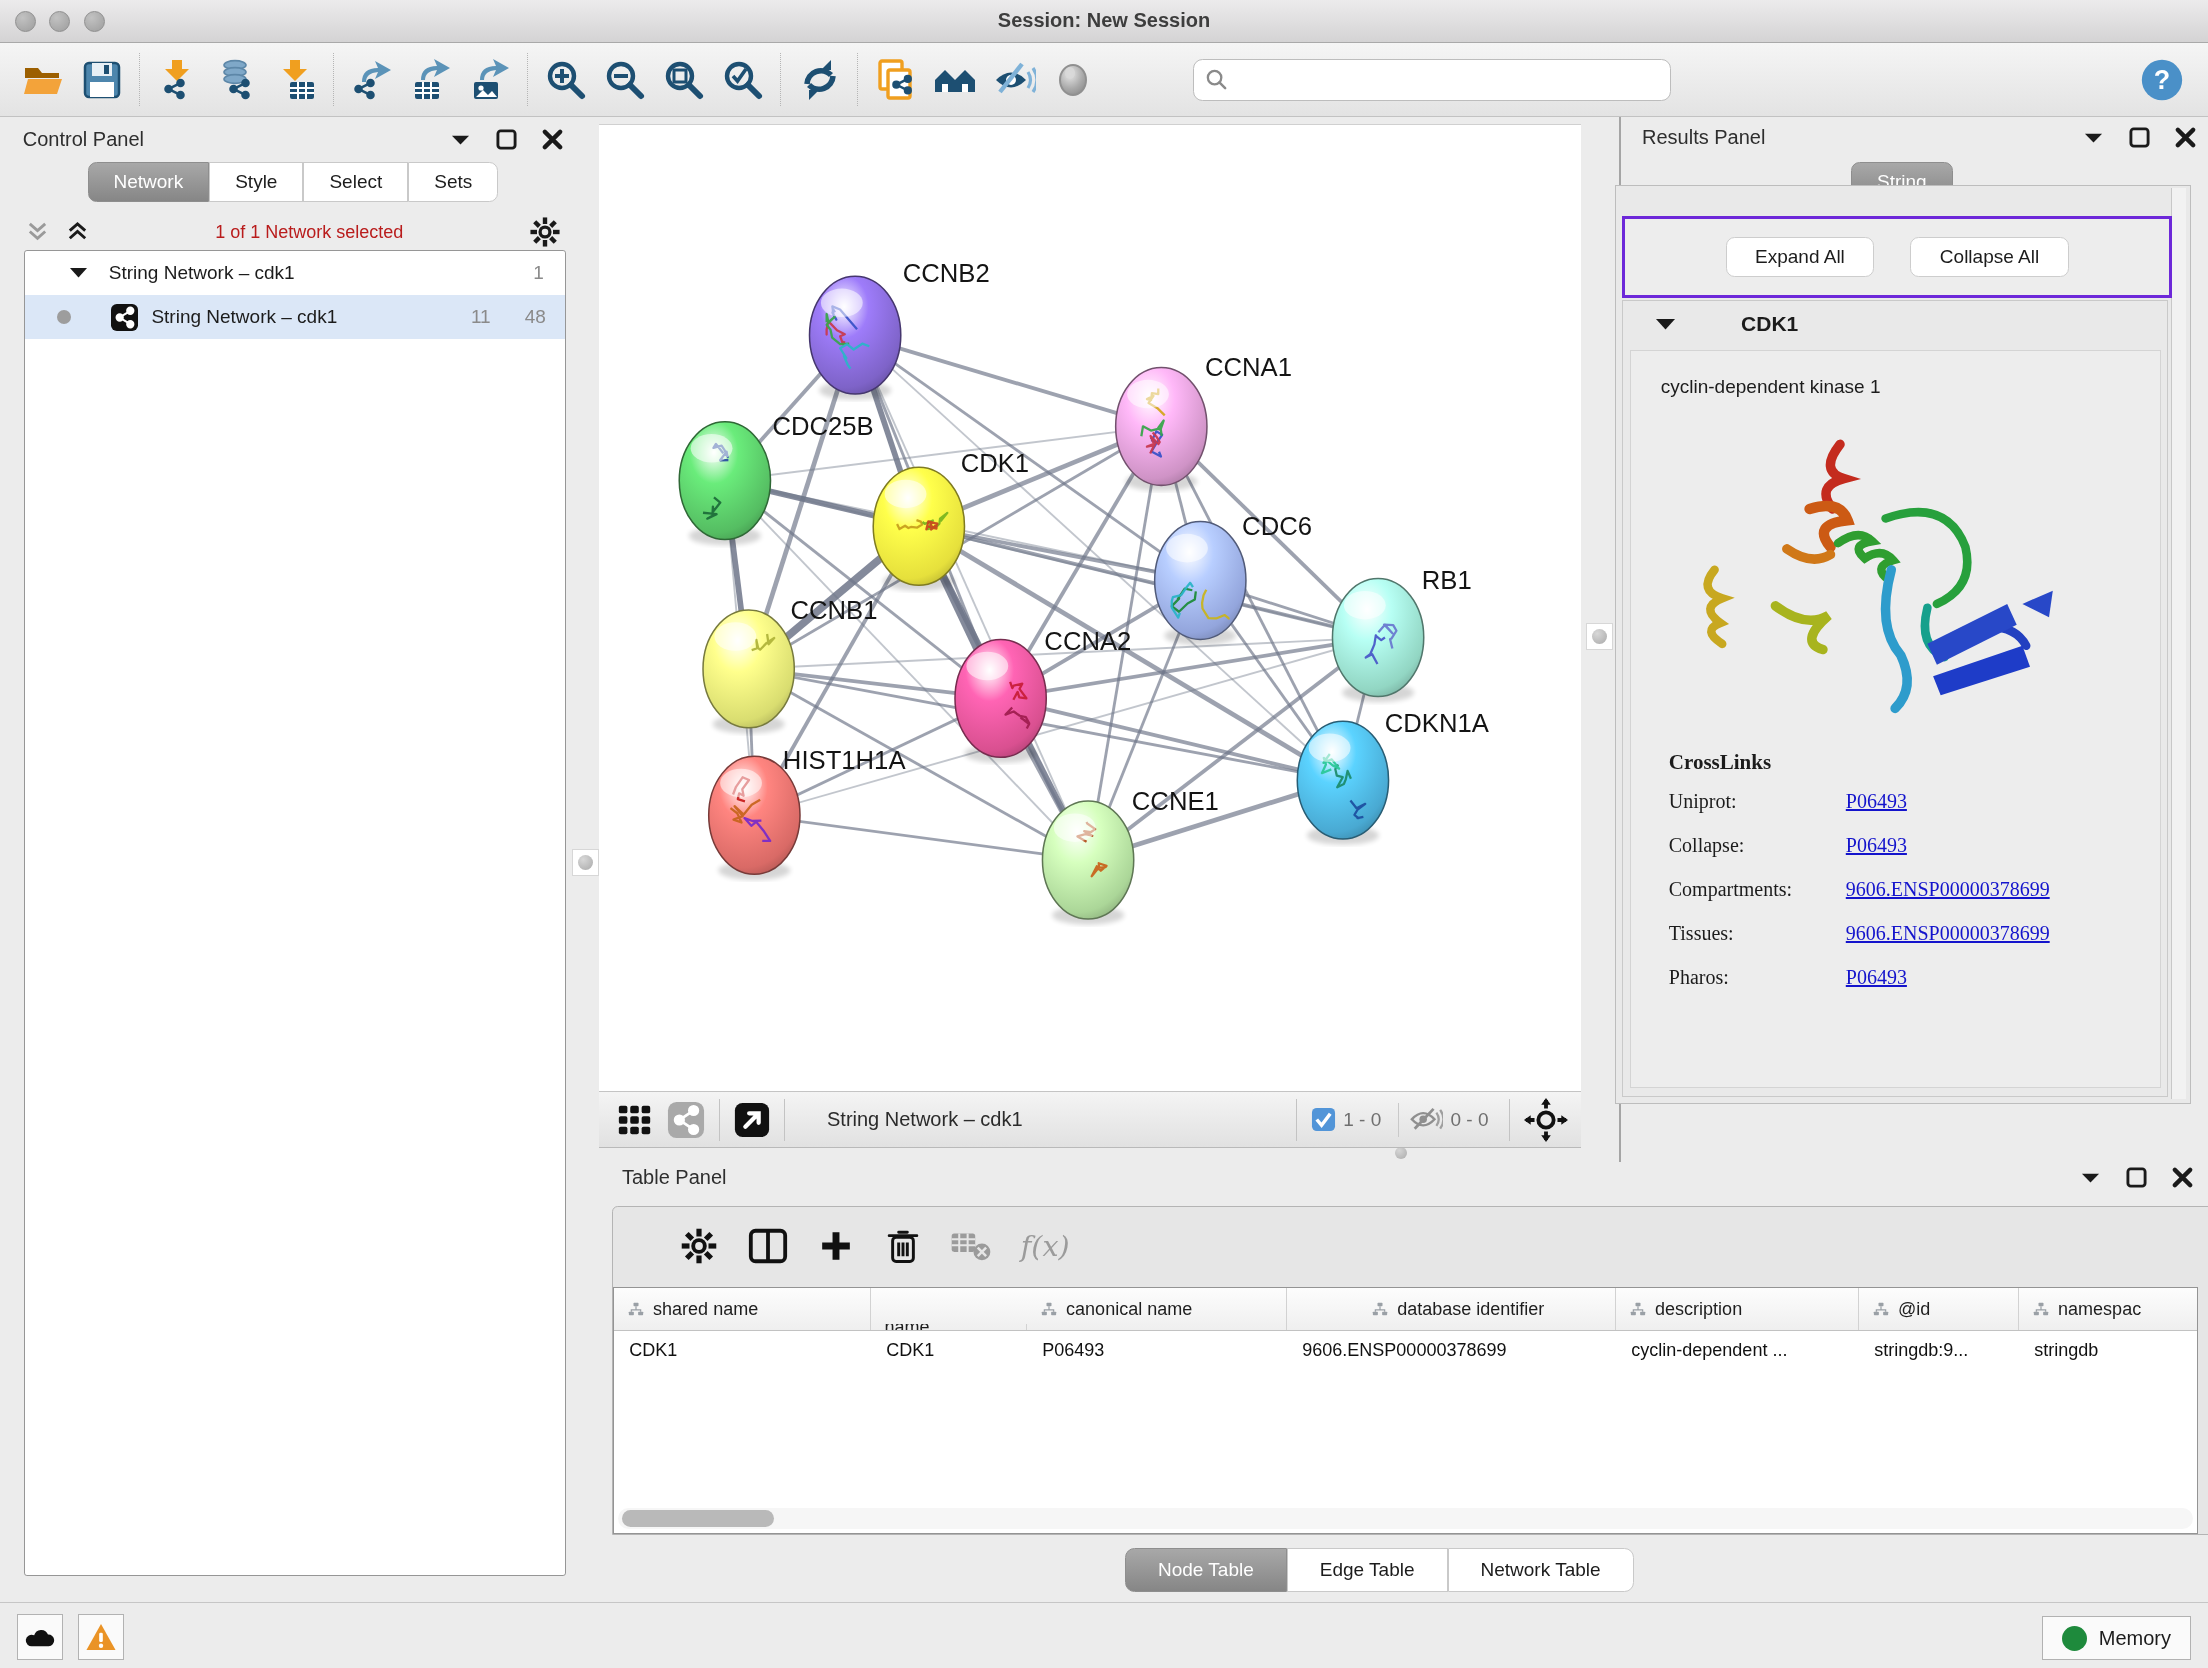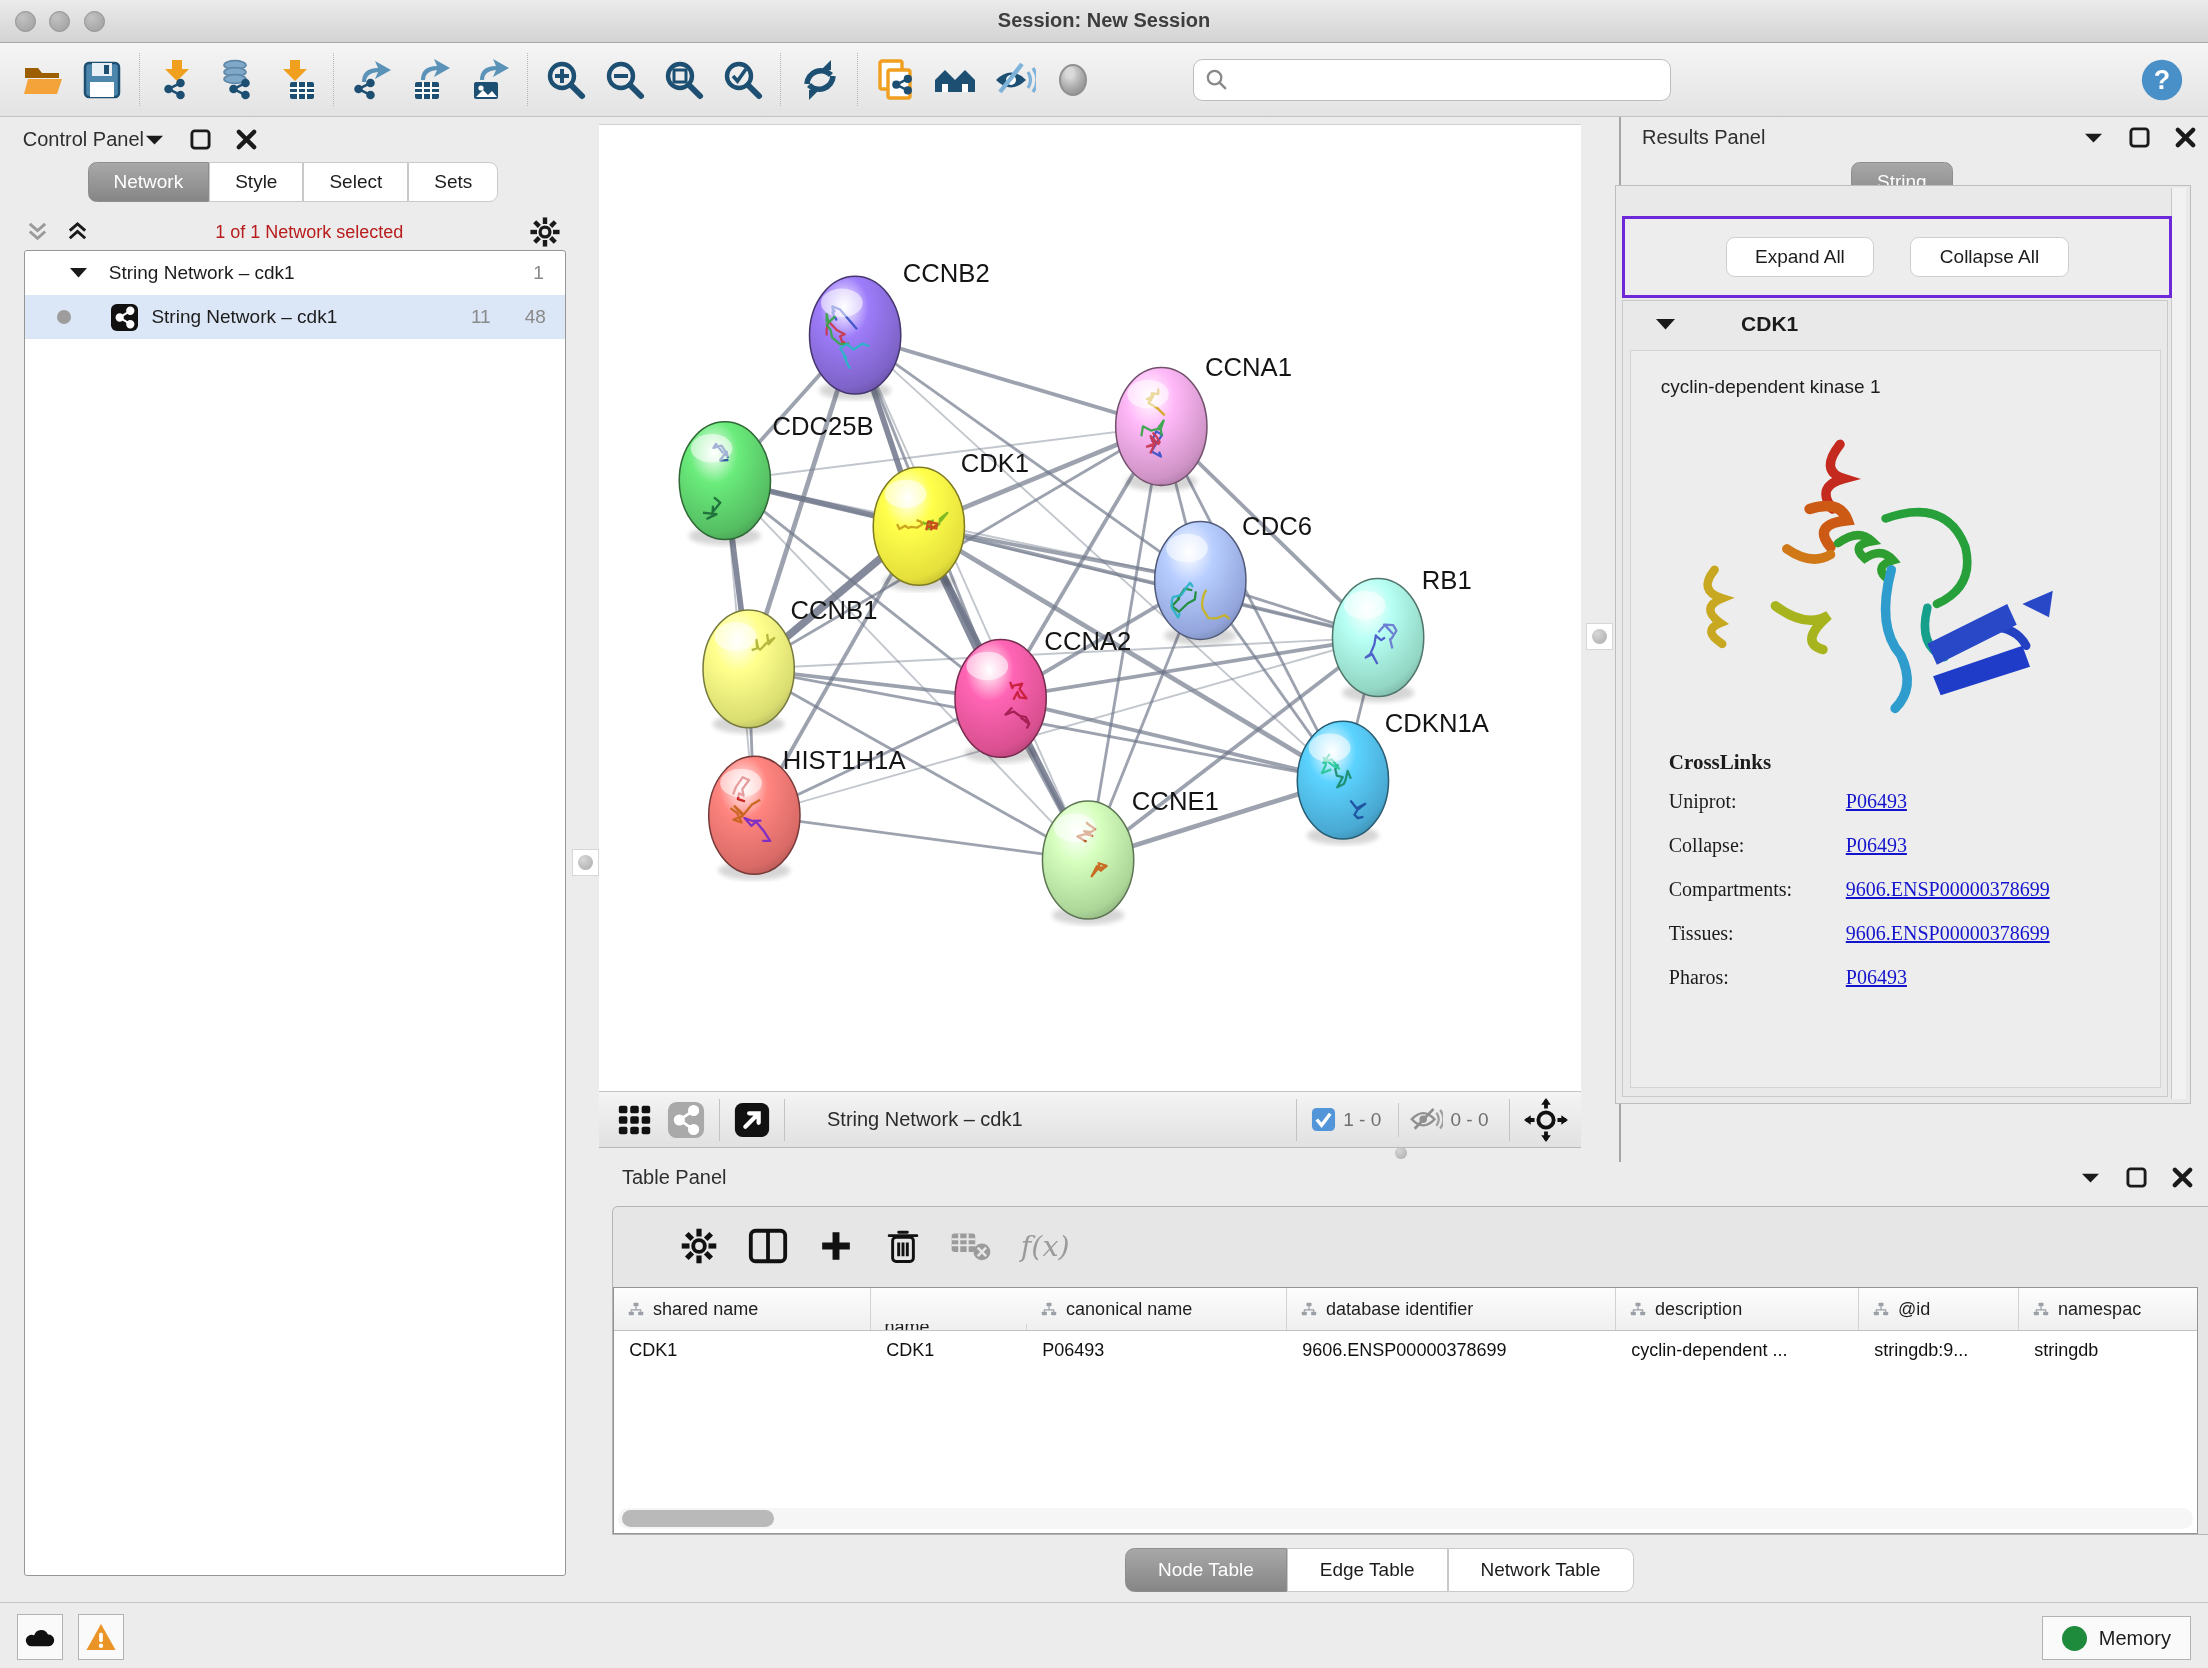--- a/index.html
+++ b/index.html
@@ -21,21 +21,21 @@
     margin-left:91px;display:flex;align-items:center;padding:0 9.5px;}
   #search-field input{border:none;outline:none;font-size:19px;width:399px;background:transparent;}
   
   .panel-title{font-size:20px;color:#2e2e2e;}
   .panel-ctrl{display:flex;align-items:center;gap:25px;}
   .seg-tab{height:38px;display:flex;align-items:center;justify-content:center;font-size:19px;
     background:#fff;border:1px solid #c9c9c9;padding:0 25px;cursor:default;}
   .seg-tab.selected{background:linear-gradient(#a8a8a8,#868686);color:#fff;border-color:#8e8e8e;}
   
   #control-panel{position:absolute;left:9.5px;top:124px;width:559px;height:1459px;}
-  #cp-header{position:absolute;left:13.3px;top:3.8px;right:5.7px;display:flex;justify-content:flex-start;align-items:center;}
+  #cp-header{position:absolute;left:13.3px;top:3.8px;right:5.7px;display:flex;justify-content:space-between;align-items:center;}
   #cp-tabs{position:absolute;left:78px;top:38px;display:flex;}
   #cp-gearrow{position:absolute;left:15px;right:7.6px;top:91px;height:34px;display:flex;align-items:center;}
   #cp-status{flex:1;text-align:center;font-size:18px;color:#b91c1c;}
   #cp-list{position:absolute;left:14.3px;top:126px;width:540px;height:1324px;background:#fff;
     border:1px solid #969696;border-radius:2.9px;overflow:hidden;}
   .tree-row{display:flex;align-items:center;height:44px;font-size:19px;}
   .tree-row .cnt{color:#8a8a8a;}
   .tree-row.selected{background:#dbe7f7;}
   
   #net-canvas{position:absolute;left:599px;top:124px;width:982px;height:967px;background:#fff;
@@ -885,21 +885,21 @@
                   <g fill="#9aa0a6">
                     <rect x="15" y="2" width="14" height="10" rx="2"></rect>
                     <rect x="2" y="27" width="14" height="10" rx="2"></rect>
                     <rect x="28" y="27" width="14" height="10" rx="2"></rect>
                     <path d="M22 12 v7 M9 27 v-5 h26 v5 M22 19 v3" stroke="#9aa0a6" stroke-width="3.4" fill="none"></path>
                   </g>
                 </svg>
               </span>
               <span>canonical name</span>
             </div>
-            <div class="th-cell" style="width: 329px;">
+            <div class="th-cell" style="width: 329px; justify-content: center;">
               <span>
                 <svg width="16" height="14.3" viewBox="0 0 44 40">
                   <g fill="#9aa0a6">
                     <rect x="15" y="2" width="14" height="10" rx="2"></rect>
                     <rect x="2" y="27" width="14" height="10" rx="2"></rect>
                     <rect x="28" y="27" width="14" height="10" rx="2"></rect>
                     <path d="M22 12 v7 M9 27 v-5 h26 v5 M22 19 v3" stroke="#9aa0a6" stroke-width="3.4" fill="none"></path>
                   </g>
                 </svg>
               </span>

